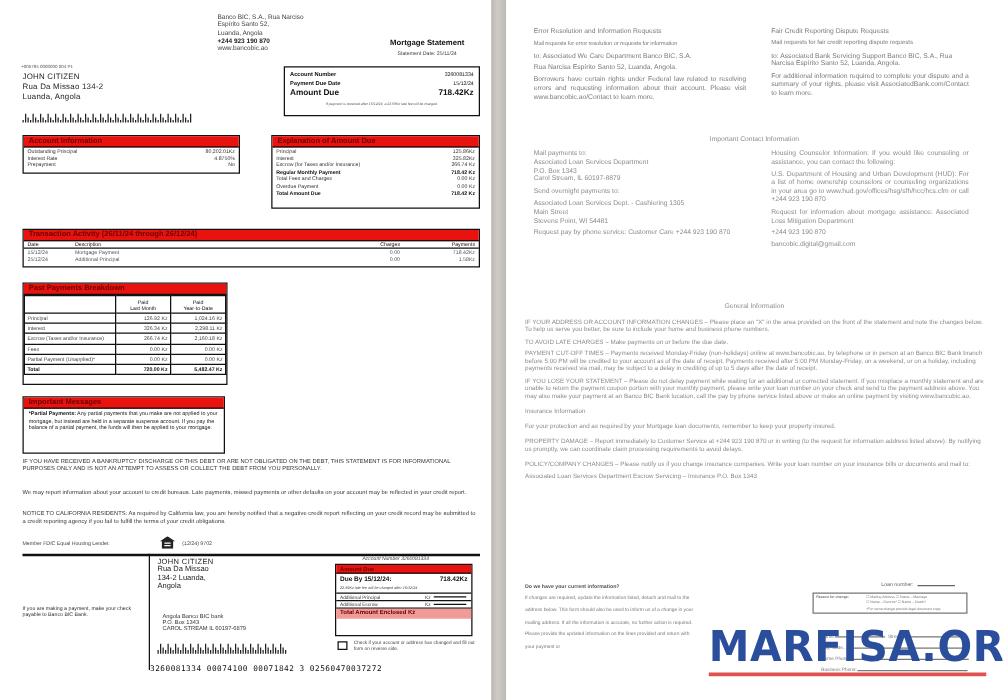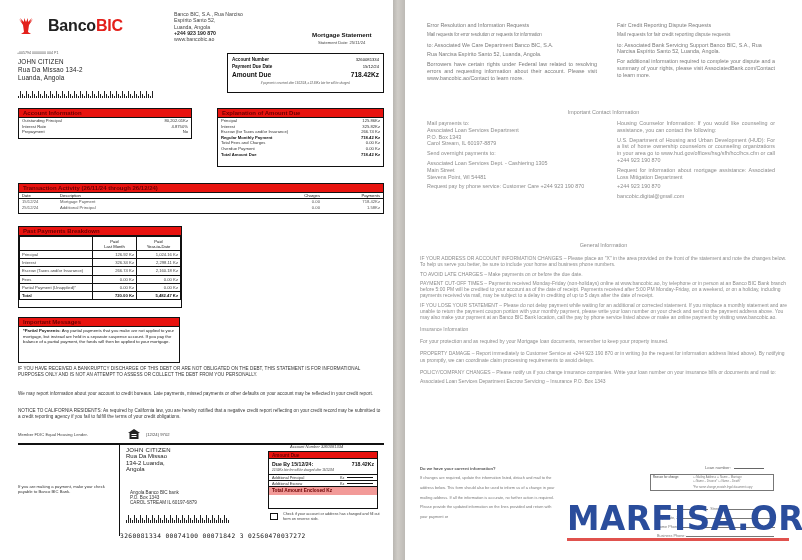--- a/index.html
+++ b/index.html
@@ -111,26 +111,20 @@
 
   .watermark { position: absolute; left: 567px; top: 500px; width: 225px; height: 42px; }
   .watermark .txt { font-family: "DejaVu Sans", sans-serif; font-size: 34px; font-weight: bold; color: #2a4d9c; letter-spacing: 0.5px; line-height: 36px; transform: scaleX(0.96); transform-origin: left top; }
   .watermark .bar { position: absolute; left: 0; top: 38px; width: 222px; height: 3px; background: #e0524e; }
 </style>
 </head>
 <body>
 
 <div class="page page-left">
 
-  <div class="logo">
-    <svg viewBox="0 0 20 20">
-      <path d="M3 3 L6 6 L4 2 L8 6 L8 2 L10 6 L12 2 L12 6 L16 2 L14 6 L17 3 L13 9 L12 16 L15 18 L5 18 L8 16 L7 9 Z" fill="#e3201b"></path>
-    </svg>
-    <span class="logo-text"><span class="banco">Banco</span><span class="bic">BIC</span></span>
-  </div>
 
   <div class="bank-addr">
     <div>Banco BIC, S.A., Rua Narciso</div>
     <div>Espírito Santo 52,</div>
     <div>Luanda, Angola</div>
     <div class="phone">+244 923 190 870</div>
     <div>www.bancobic.ao</div>
   </div>
 
   <div class="stmt-title">Mortgage Statement</div>

